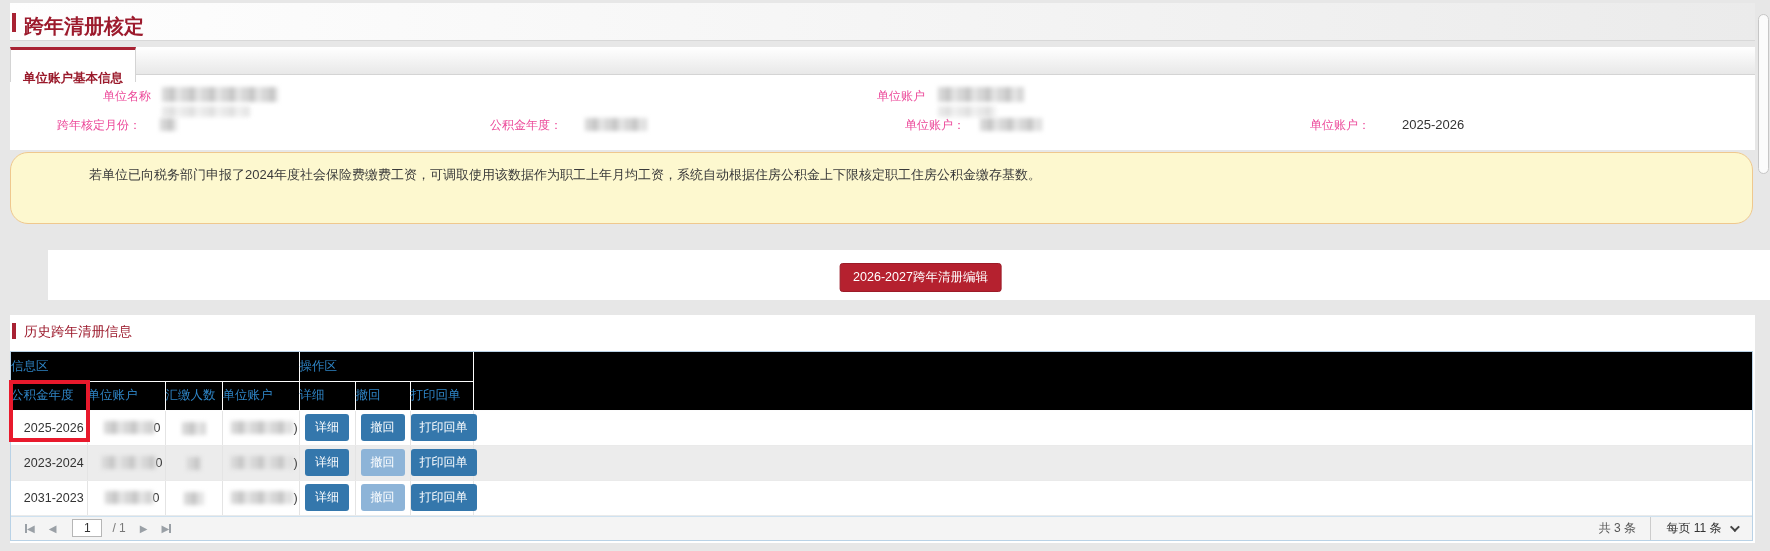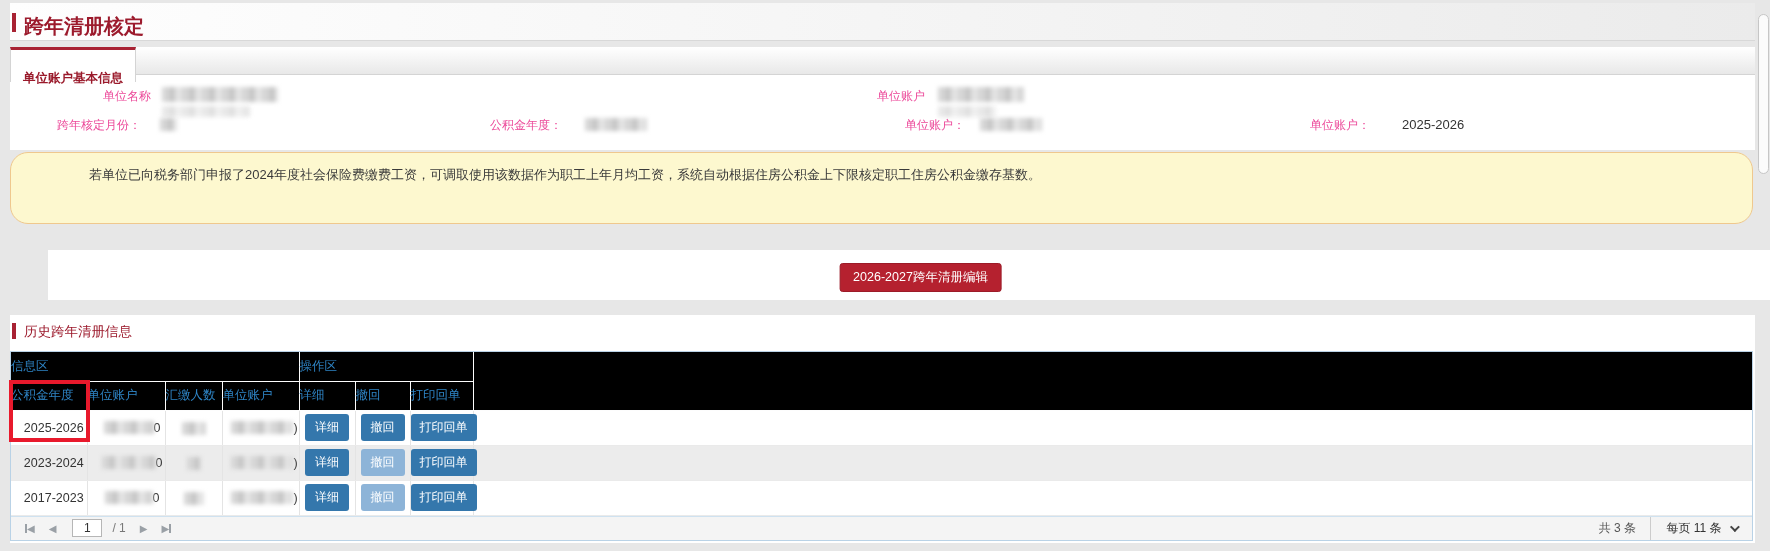--- a/index.html
+++ b/index.html
@@ -181,21 +181,21 @@
           <td class="amount"><span class="redacted small" style="width:54px;"></span><span class="cell-suffix">0</span></td>
           <td><span class="redacted small" style="width:14px;"></span></td>
           <td class="vdate"><span class="redacted small" style="width:62px;"></span><span class="cell-suffix">)</span></td>
           <td><button class="btn-op">详细</button></td>
           <td><button class="btn-op disabled">撤回</button></td>
           <td><button class="btn-op wide">打印回单</button></td>
           <td class="filler"></td>
         </tr>
 
         <tr>
-          <td class="year">2017-2023</td>
+          <td class="year">2031-2023</td>
           <td class="amount"><span class="redacted small" style="width:48px;"></span><span class="cell-suffix">0</span></td>
           <td><span class="redacted small" style="width:20px;"></span></td>
           <td class="vdate"><span class="redacted small" style="width:62px;"></span><span class="cell-suffix">)</span></td>
           <td><button class="btn-op">详细</button></td>
           <td><button class="btn-op disabled">撤回</button></td>
           <td><button class="btn-op wide">打印回单</button></td>
           <td class="filler"></td>
         </tr>
       </tbody>
         </table>

